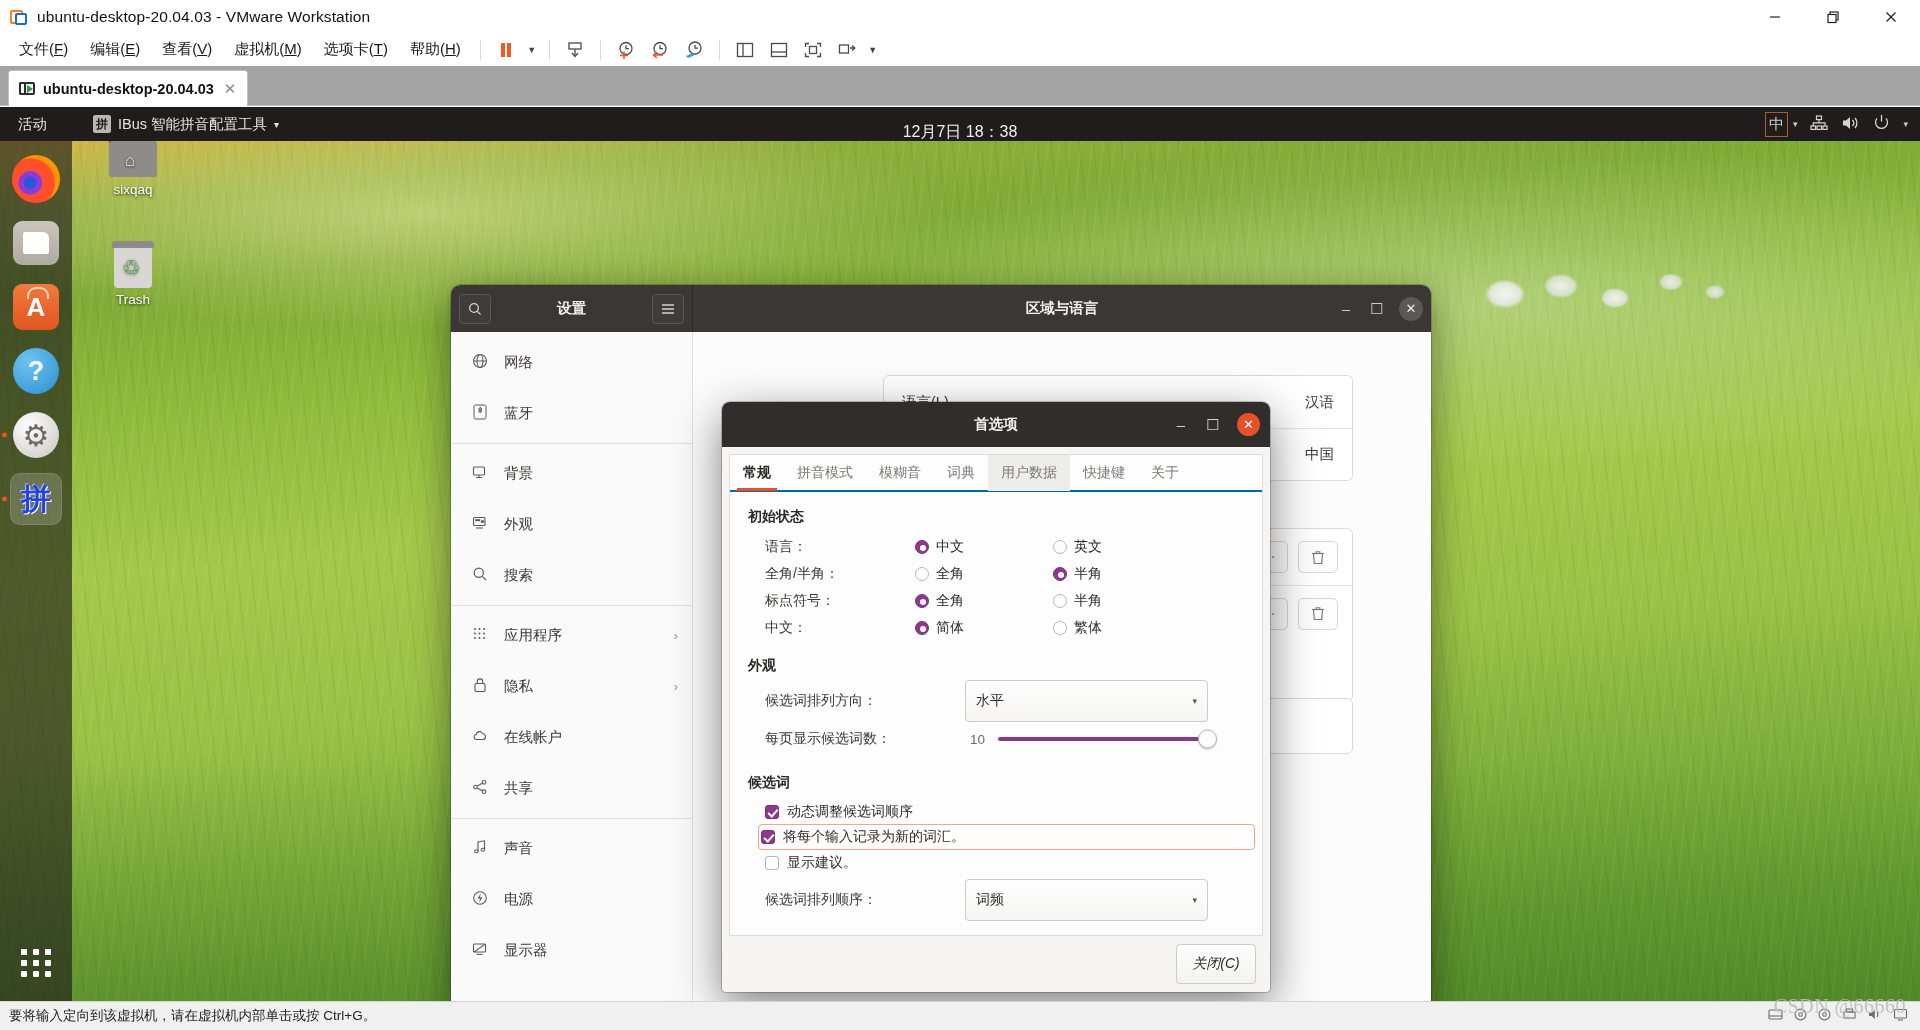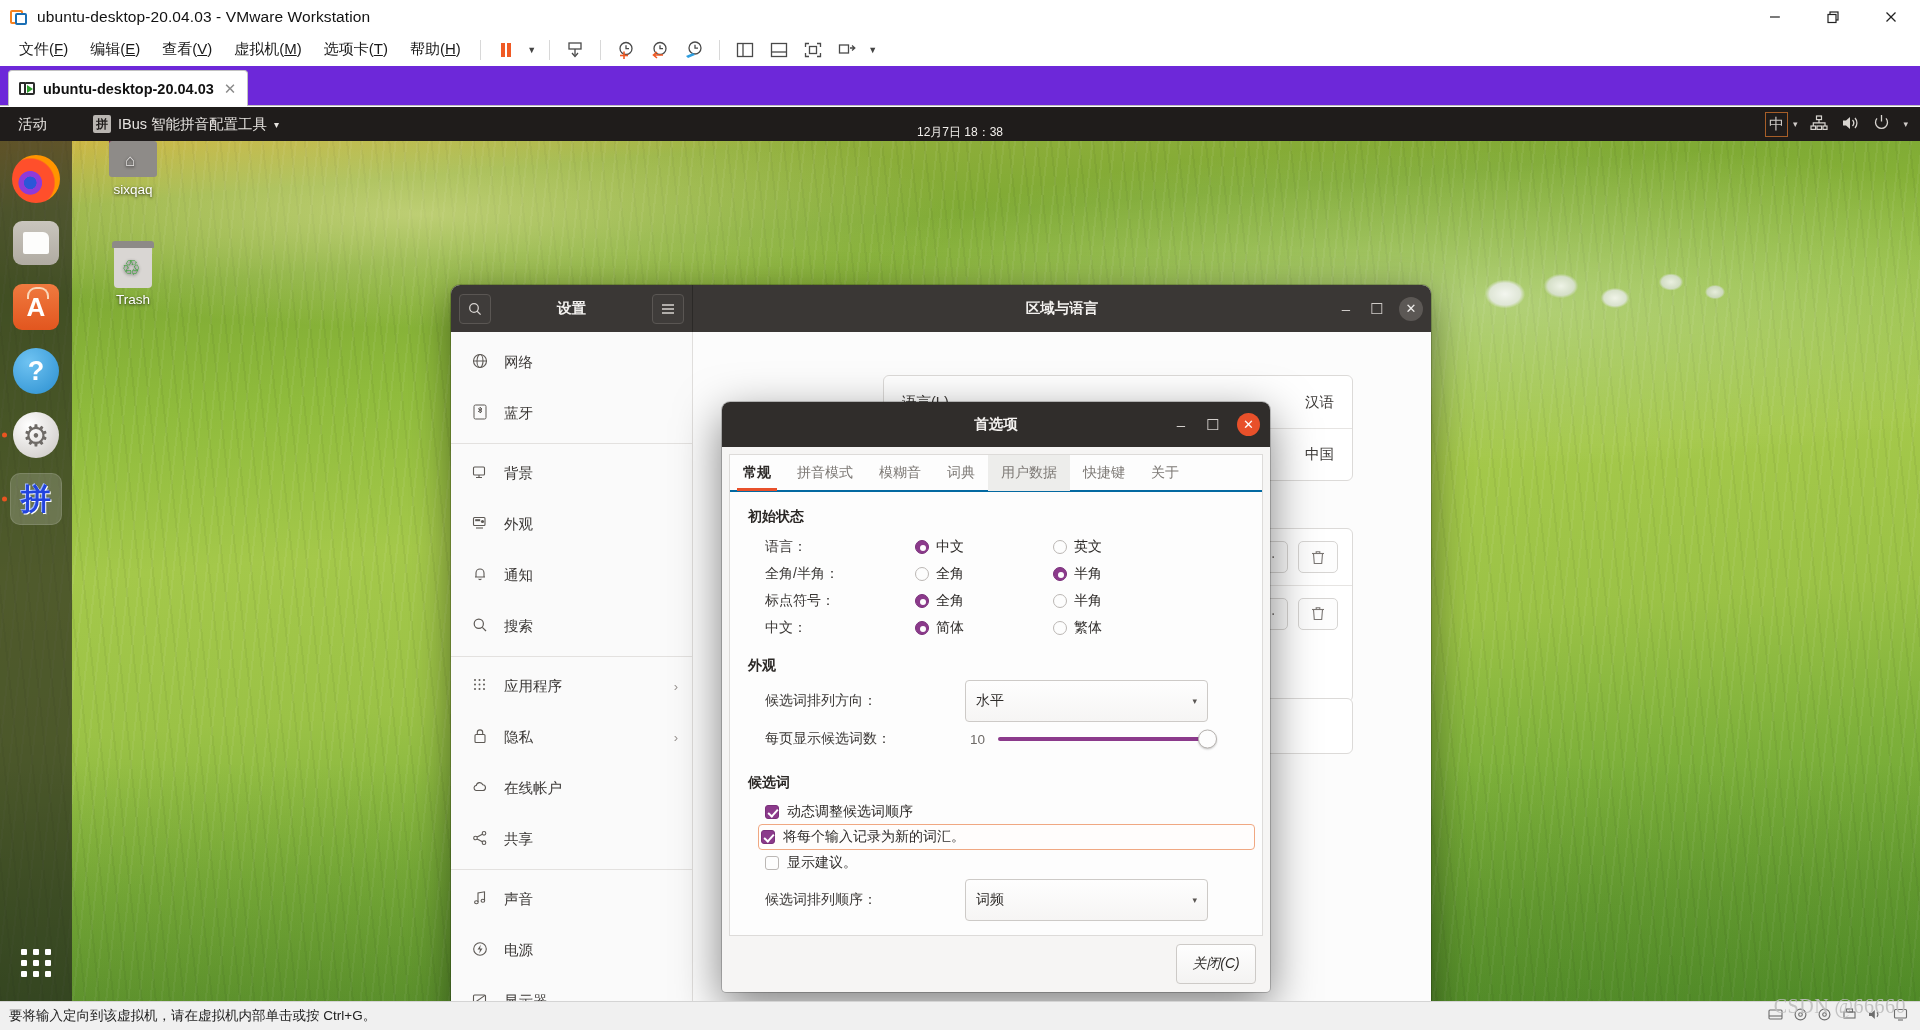--- a/index.html
+++ b/index.html
@@ -52,21 +52,21 @@
     flex: none;
   }
   .tb-caret {
     width: 18px; height: 28px; display: flex; align-items: center; justify-content: center;
     font-size: 9px; color: #444; flex: none;
   }
 
   
   .vm-tabstrip {
     position: absolute; left: 0; top: 66px; width: 1920px; height: 40px;
-    background: #6d28d9; border-bottom: 1px solid #bfbfbf;
+    background: #a3a3a3; border-bottom: 1px solid #bfbfbf;
   }
   .vm-tab {
     position: absolute; left: 8px; top: 4px; height: 36px;
     background: #fff; border: 1px solid #c2c2c2; border-bottom: none;
     border-radius: 4px 4px 0 0;
     display: flex; align-items: center; padding: 0 8px 0 10px; gap: 7px;
   }
   .vm-tab-icon { width: 17px; height: 16px; position: relative; flex: none; }
   .vm-tab-icon .f1 {
     position: absolute; left: 0; top: 1px; width: 6px; height: 13px;
@@ -121,21 +121,21 @@
   }
   .ub-activities { padding: 4px 12px; margin-left: 6px; border-radius: 4px; }
   .ub-appmenu { display: flex; align-items: center; gap: 7px; margin-left: 26px; padding: 4px 8px; border-radius: 4px; }
   .ub-appmenu .pin-ic {
     width: 18px; height: 18px; background: #b9b5b1; color: #1f1c1b;
     font-size: 12px; font-weight: bold; display: flex; align-items: center; justify-content: center;
     border-radius: 2px;
   }
   .ub-clock {
     position: absolute; left: 50%; transform: translateX(-50%);
-    font-size: 12px; color: #f2efec; white-space: nowrap; margin-top: 16px;
+    font-size: 16px; color: #f2efec; white-space: nowrap; margin-top: 16px;
   }
   .ub-tray { position: absolute; right: 12px; display: flex; align-items: center; gap: 13px; }
   .ub-ime-box {
     display: flex; align-items: center; gap: 7px;
   }
   .ime-glyph {
     color: #cfcbc7; font-size: 15px; position: relative; padding: 0 2px;
   }
   .ime-glyph::after {
     content: ""; position: absolute; left: -2px; right: -2px; top: -3px; bottom: -3px;
@@ -689,29 +689,20 @@
           <div class="gs-row">
             <span class="ic">
               <svg width="16" height="16" viewBox="0 0 16 16">
                   <rect x="1.5" y="2.5" width="11.5" height="8" rx="1" fill="none" stroke="currentColor" stroke-width="1.1"></rect>
                   <rect x="3.2" y="4.2" width="5" height="2" fill="currentColor"></rect>
                   <circle cx="10.5" cy="6.5" r="1.6" fill="currentColor"></circle>
                   <line x1="4" y1="13" x2="11" y2="13" stroke="currentColor" stroke-width="1.1"></line>
                 </svg>
             </span>
             <span>外观</span>
-          </div>
-          <div class="gs-row">
-            <span class="ic">
-              <svg width="16" height="16" viewBox="0 0 16 16">
-                  <path d="M4 11 V7 a4 4 0 0 1 8 0 v4 h1 H3 Z" fill="none" stroke="currentColor" stroke-width="1.1"></path>
-                  <path d="M6.6 12.8 a1.6 1.6 0 0 0 2.8 0" fill="none" stroke="currentColor" stroke-width="1.1"></path>
-                </svg>
-            </span>
-            <span>通知</span>
           </div>
           <div class="gs-row">
             <span class="ic">
               <svg width="16" height="16" viewBox="0 0 16 16">
                   <circle cx="6.8" cy="6.8" r="4.6" fill="none" stroke="currentColor" stroke-width="1.2"></circle>
                   <line x1="10.3" y1="10.3" x2="14" y2="14" stroke="currentColor" stroke-width="1.2"></line>
                 </svg>
             </span>
             <span>搜索</span>
           </div>

